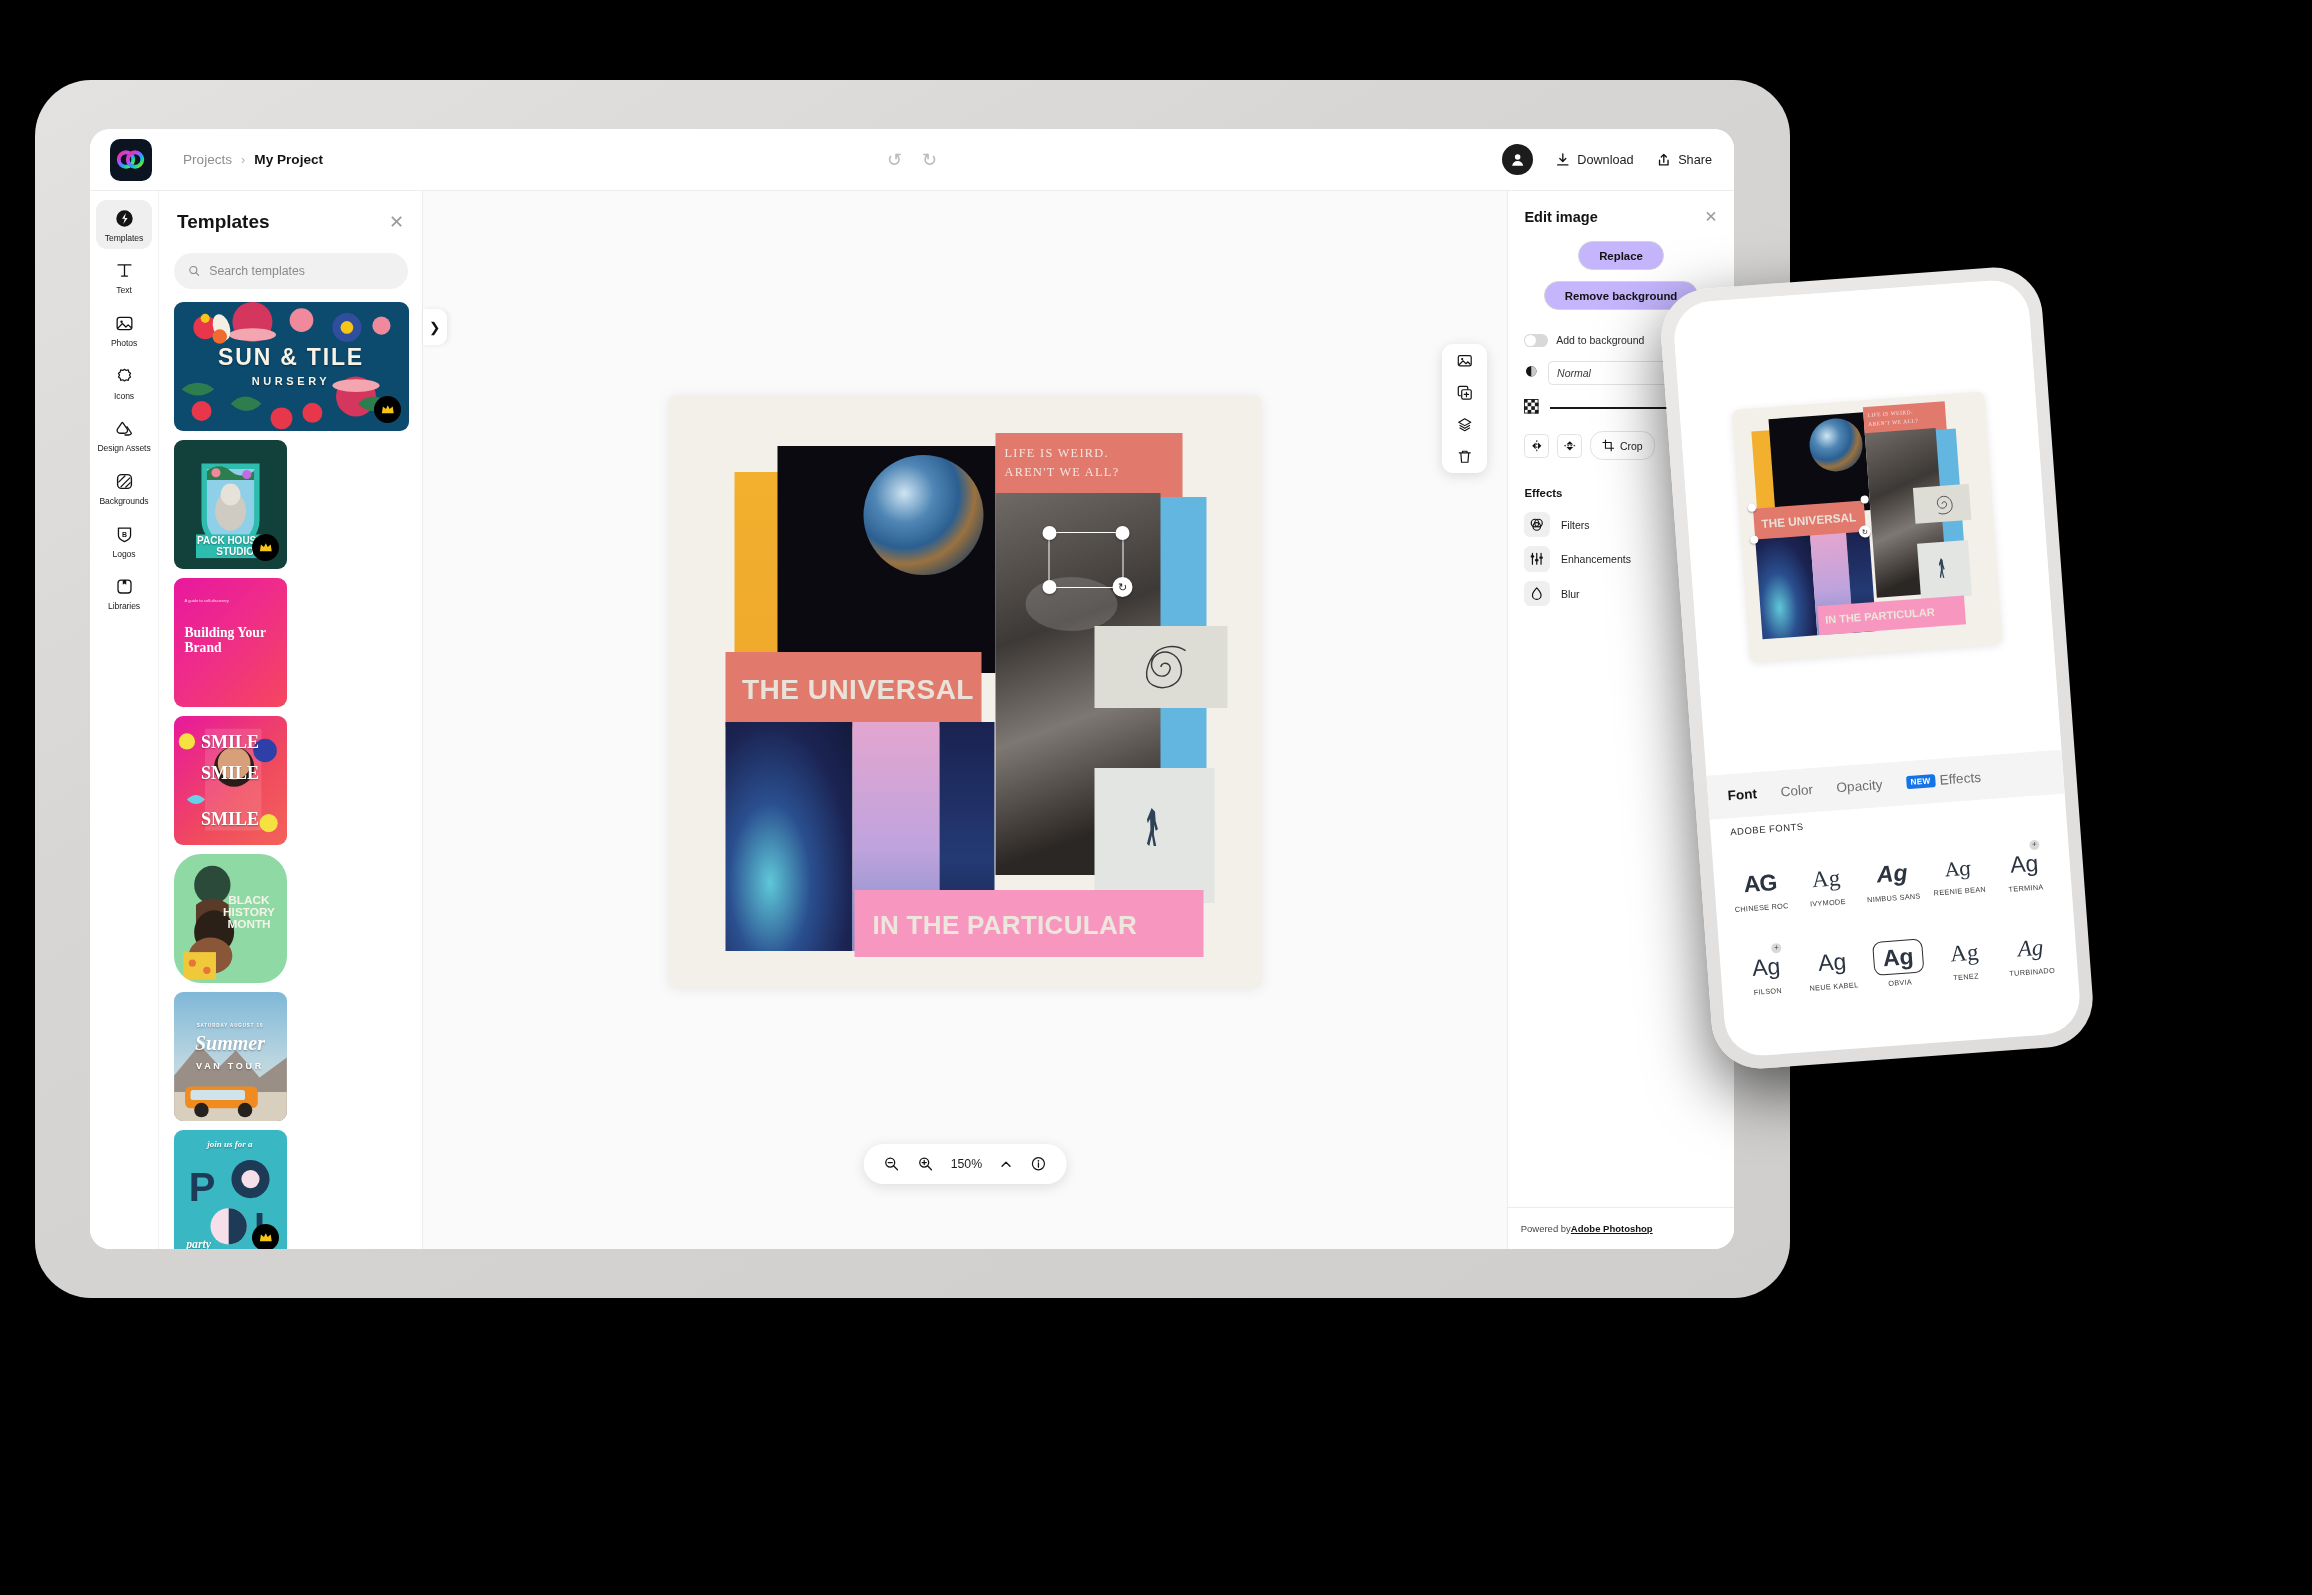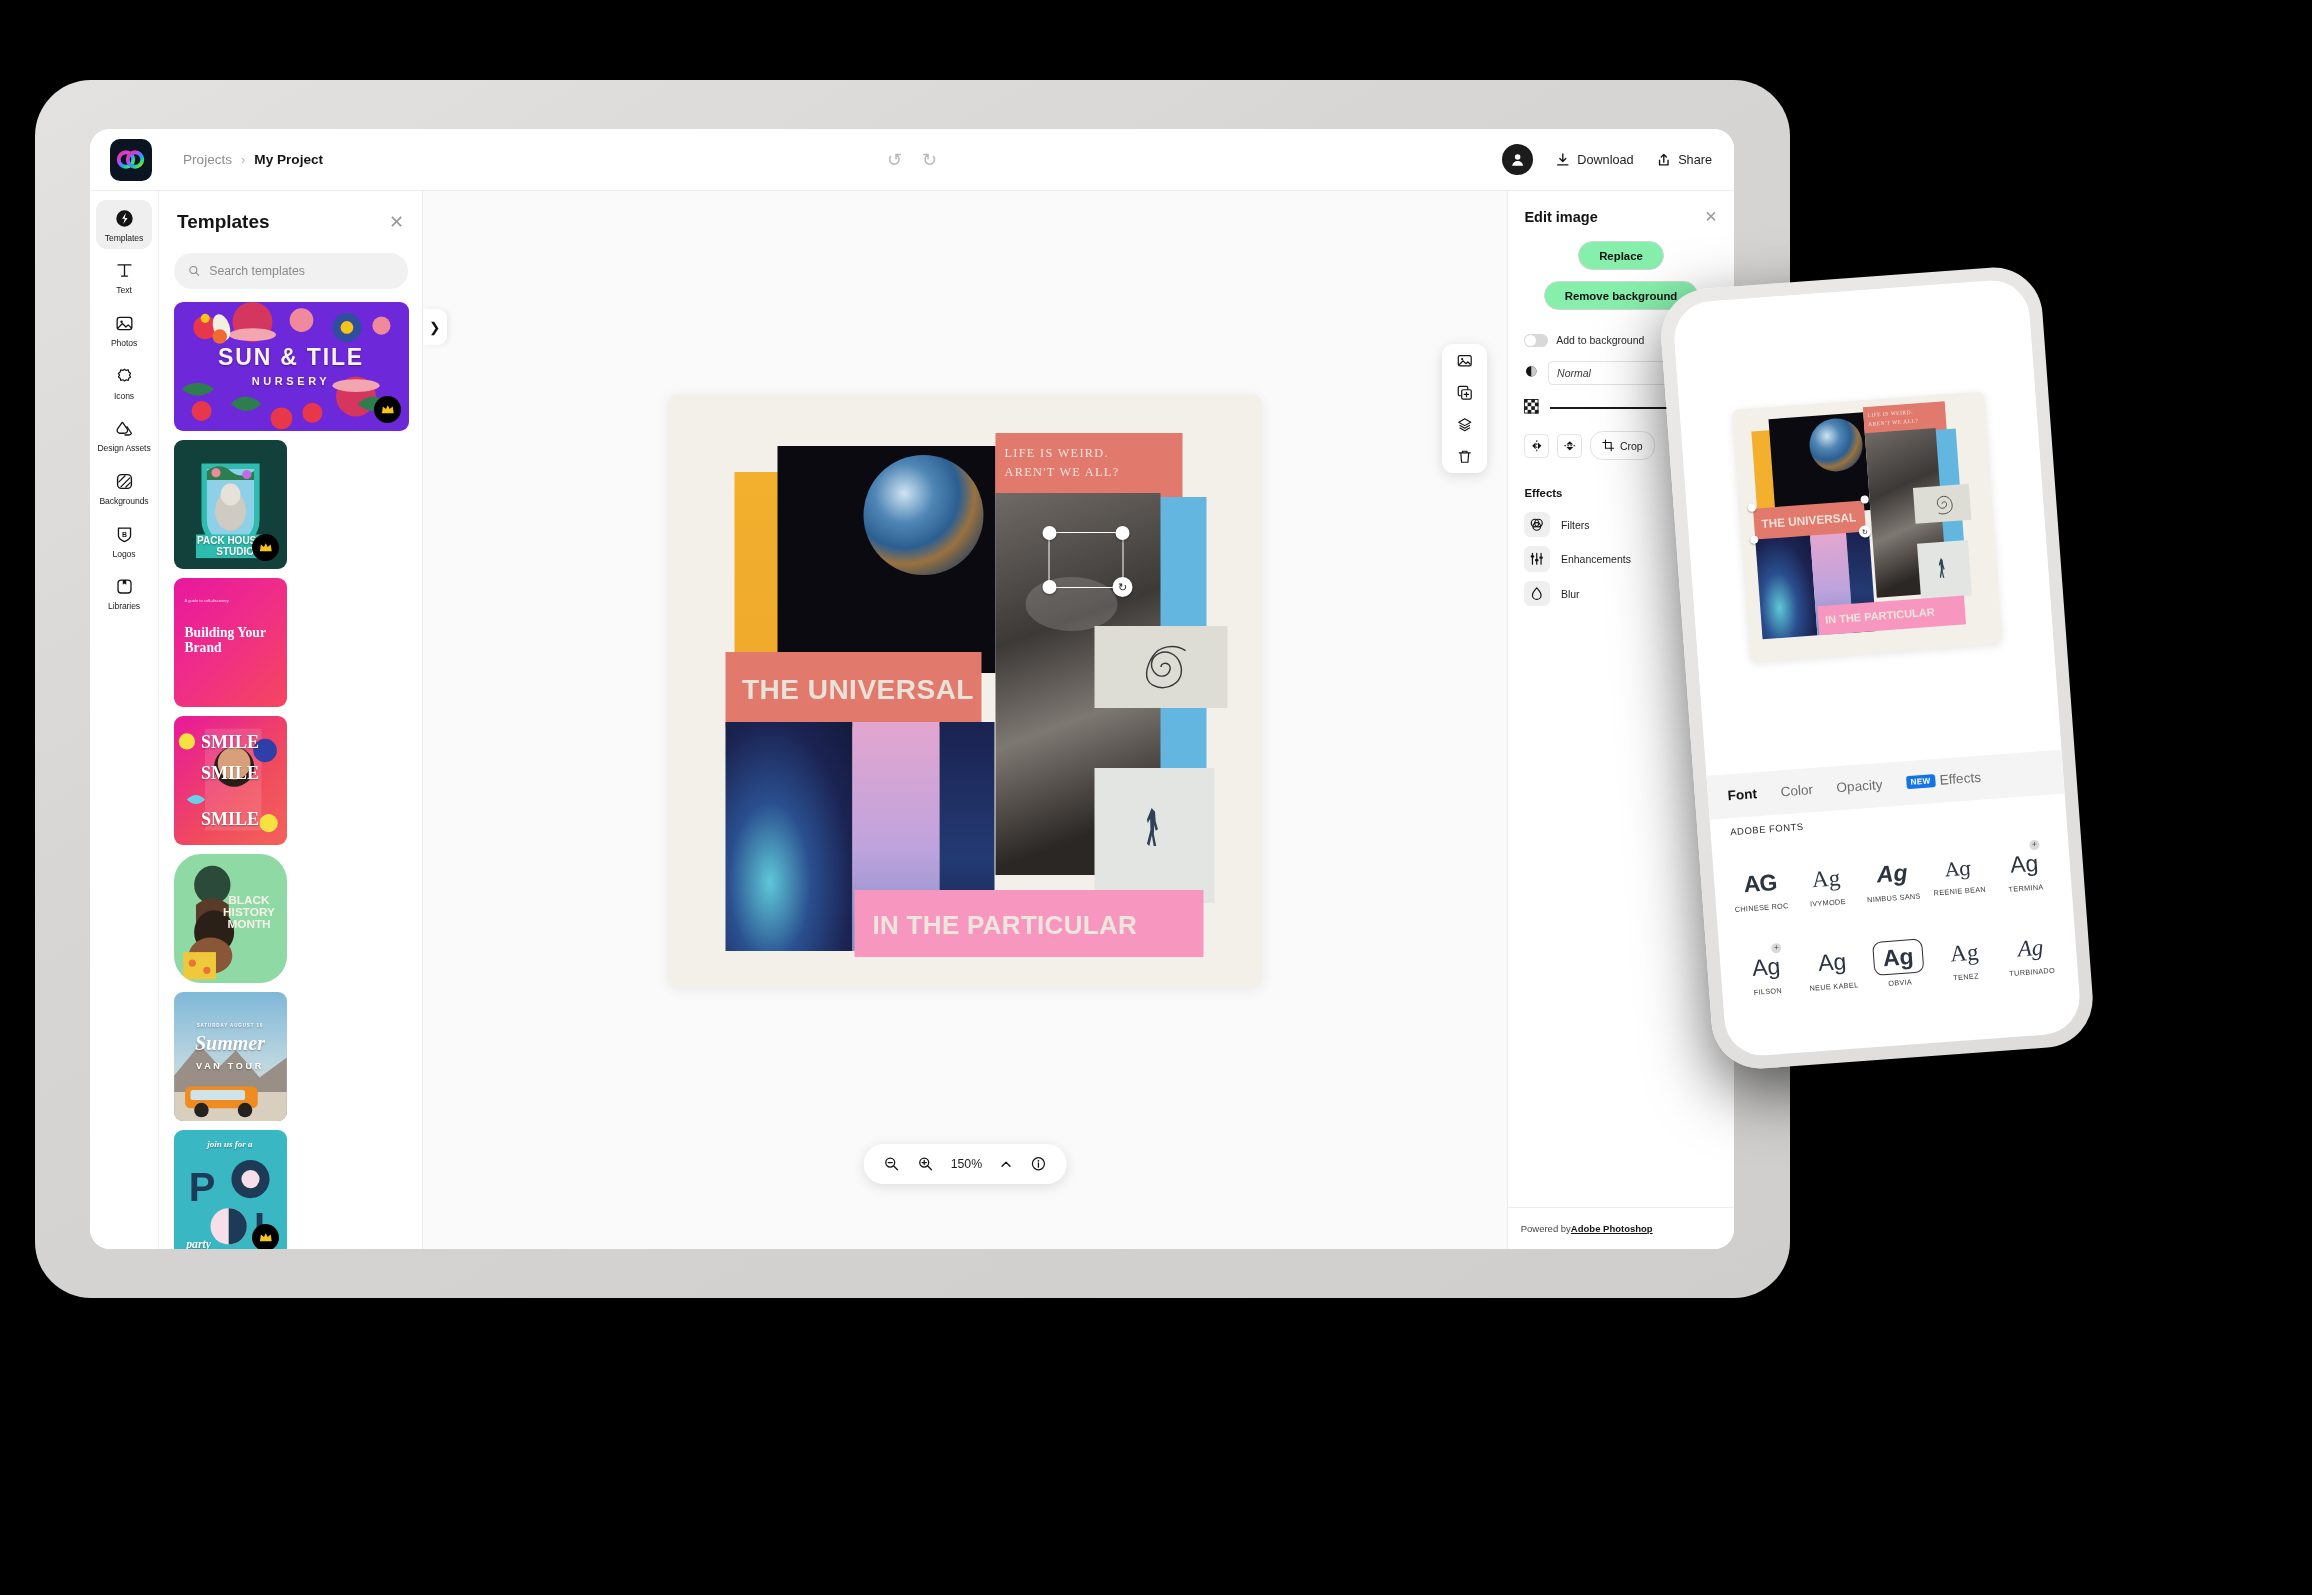--- a/index.html
+++ b/index.html
@@ -195,21 +195,21 @@
   
   .edit-panel {
     position: absolute; right: 0; top: 62px; width: 227px; bottom: 0;
     background: #fff; border-left: 0.9px solid #ececec;
   }
   .ep-head { display: flex; align-items: center; padding: 18px 16.4px 0; }
   .ep-title { font-size: 14.5px; font-weight: 700; color: #131313; }
   .ep-close { margin-left: auto; color: #9d9d9d; font-size: 15.5px; cursor: pointer; line-height: 1; }
   .ep-btn {
     margin: 0 auto; display: block; height: 29px; border-radius: 14.5px;
-    border: 0.9px solid #d4d4d4; background: #86efac; font-family: inherit;
+    border: 0.9px solid #d4d4d4; background: #c4b5fd; font-family: inherit;
     font-size: 11.4px; font-weight: 700; color: #131313; cursor: pointer; padding: 0 20px;
   }
   .toggle-row { display: flex; align-items: center; gap: 8.2px; padding: 0 16.4px; }
   .toggle {
     width: 23.6px; height: 12.7px; border-radius: 6.4px; background: #d8d8d8; position: relative;
   }
   .toggle::after { content:""; position:absolute; left:0.9px; top:0.9px; width:11px; height:11px;
                    border-radius:50%; background:#fff; }
   .toggle-lbl { font-size: 10.5px; color: #2b2b2b; }
   .blend-row { display: flex; align-items: center; gap: 9px; padding: 0 16.4px; }
@@ -433,21 +433,21 @@
         <div class="search">
           <svg width="13.6" height="13.6" viewBox="0 0 16 16">
             <circle cx="7" cy="7" r="4.6" stroke="#8b8b8b" stroke-width="1.4" fill="none"></circle>
               <path d="M10.4 10.4 14 14" stroke="#8b8b8b" stroke-width="1.4" stroke-linecap="round"></path>
           </svg>
           <input placeholder="Search templates" style="">
         </div>
 
         <div class="tpl-grid">
 
-          <div class="tpl wide" style="background:#6d28d9;">
+          <div class="tpl wide" style="background:#0c4a6e;">
             <svg width="235" height="129" viewBox="0 0 258 142" style="position:absolute;inset:0;">
               <circle cx="34" cy="28" r="13" fill="#e8374a"></circle>
                 <circle cx="86" cy="22" r="22" fill="#d4365d"></circle>
               <ellipse cx="86" cy="36" rx="26" ry="7" fill="#f4a6b0"></ellipse>
               <circle cx="140" cy="20" r="13" fill="#f0899b"></circle>
                 <circle cx="190" cy="28" r="16" fill="#2f4e9e"></circle>
               <circle cx="190" cy="28" r="7" fill="#f5c518"></circle>
                 <circle cx="228" cy="26" r="10" fill="#f0899b"></circle>
               <ellipse cx="52" cy="28" rx="9" ry="15" fill="#f3efe2" transform="rotate(-18 52 28)"></ellipse>
               <circle cx="50" cy="38" r="8" fill="#ef6b32"></circle>

